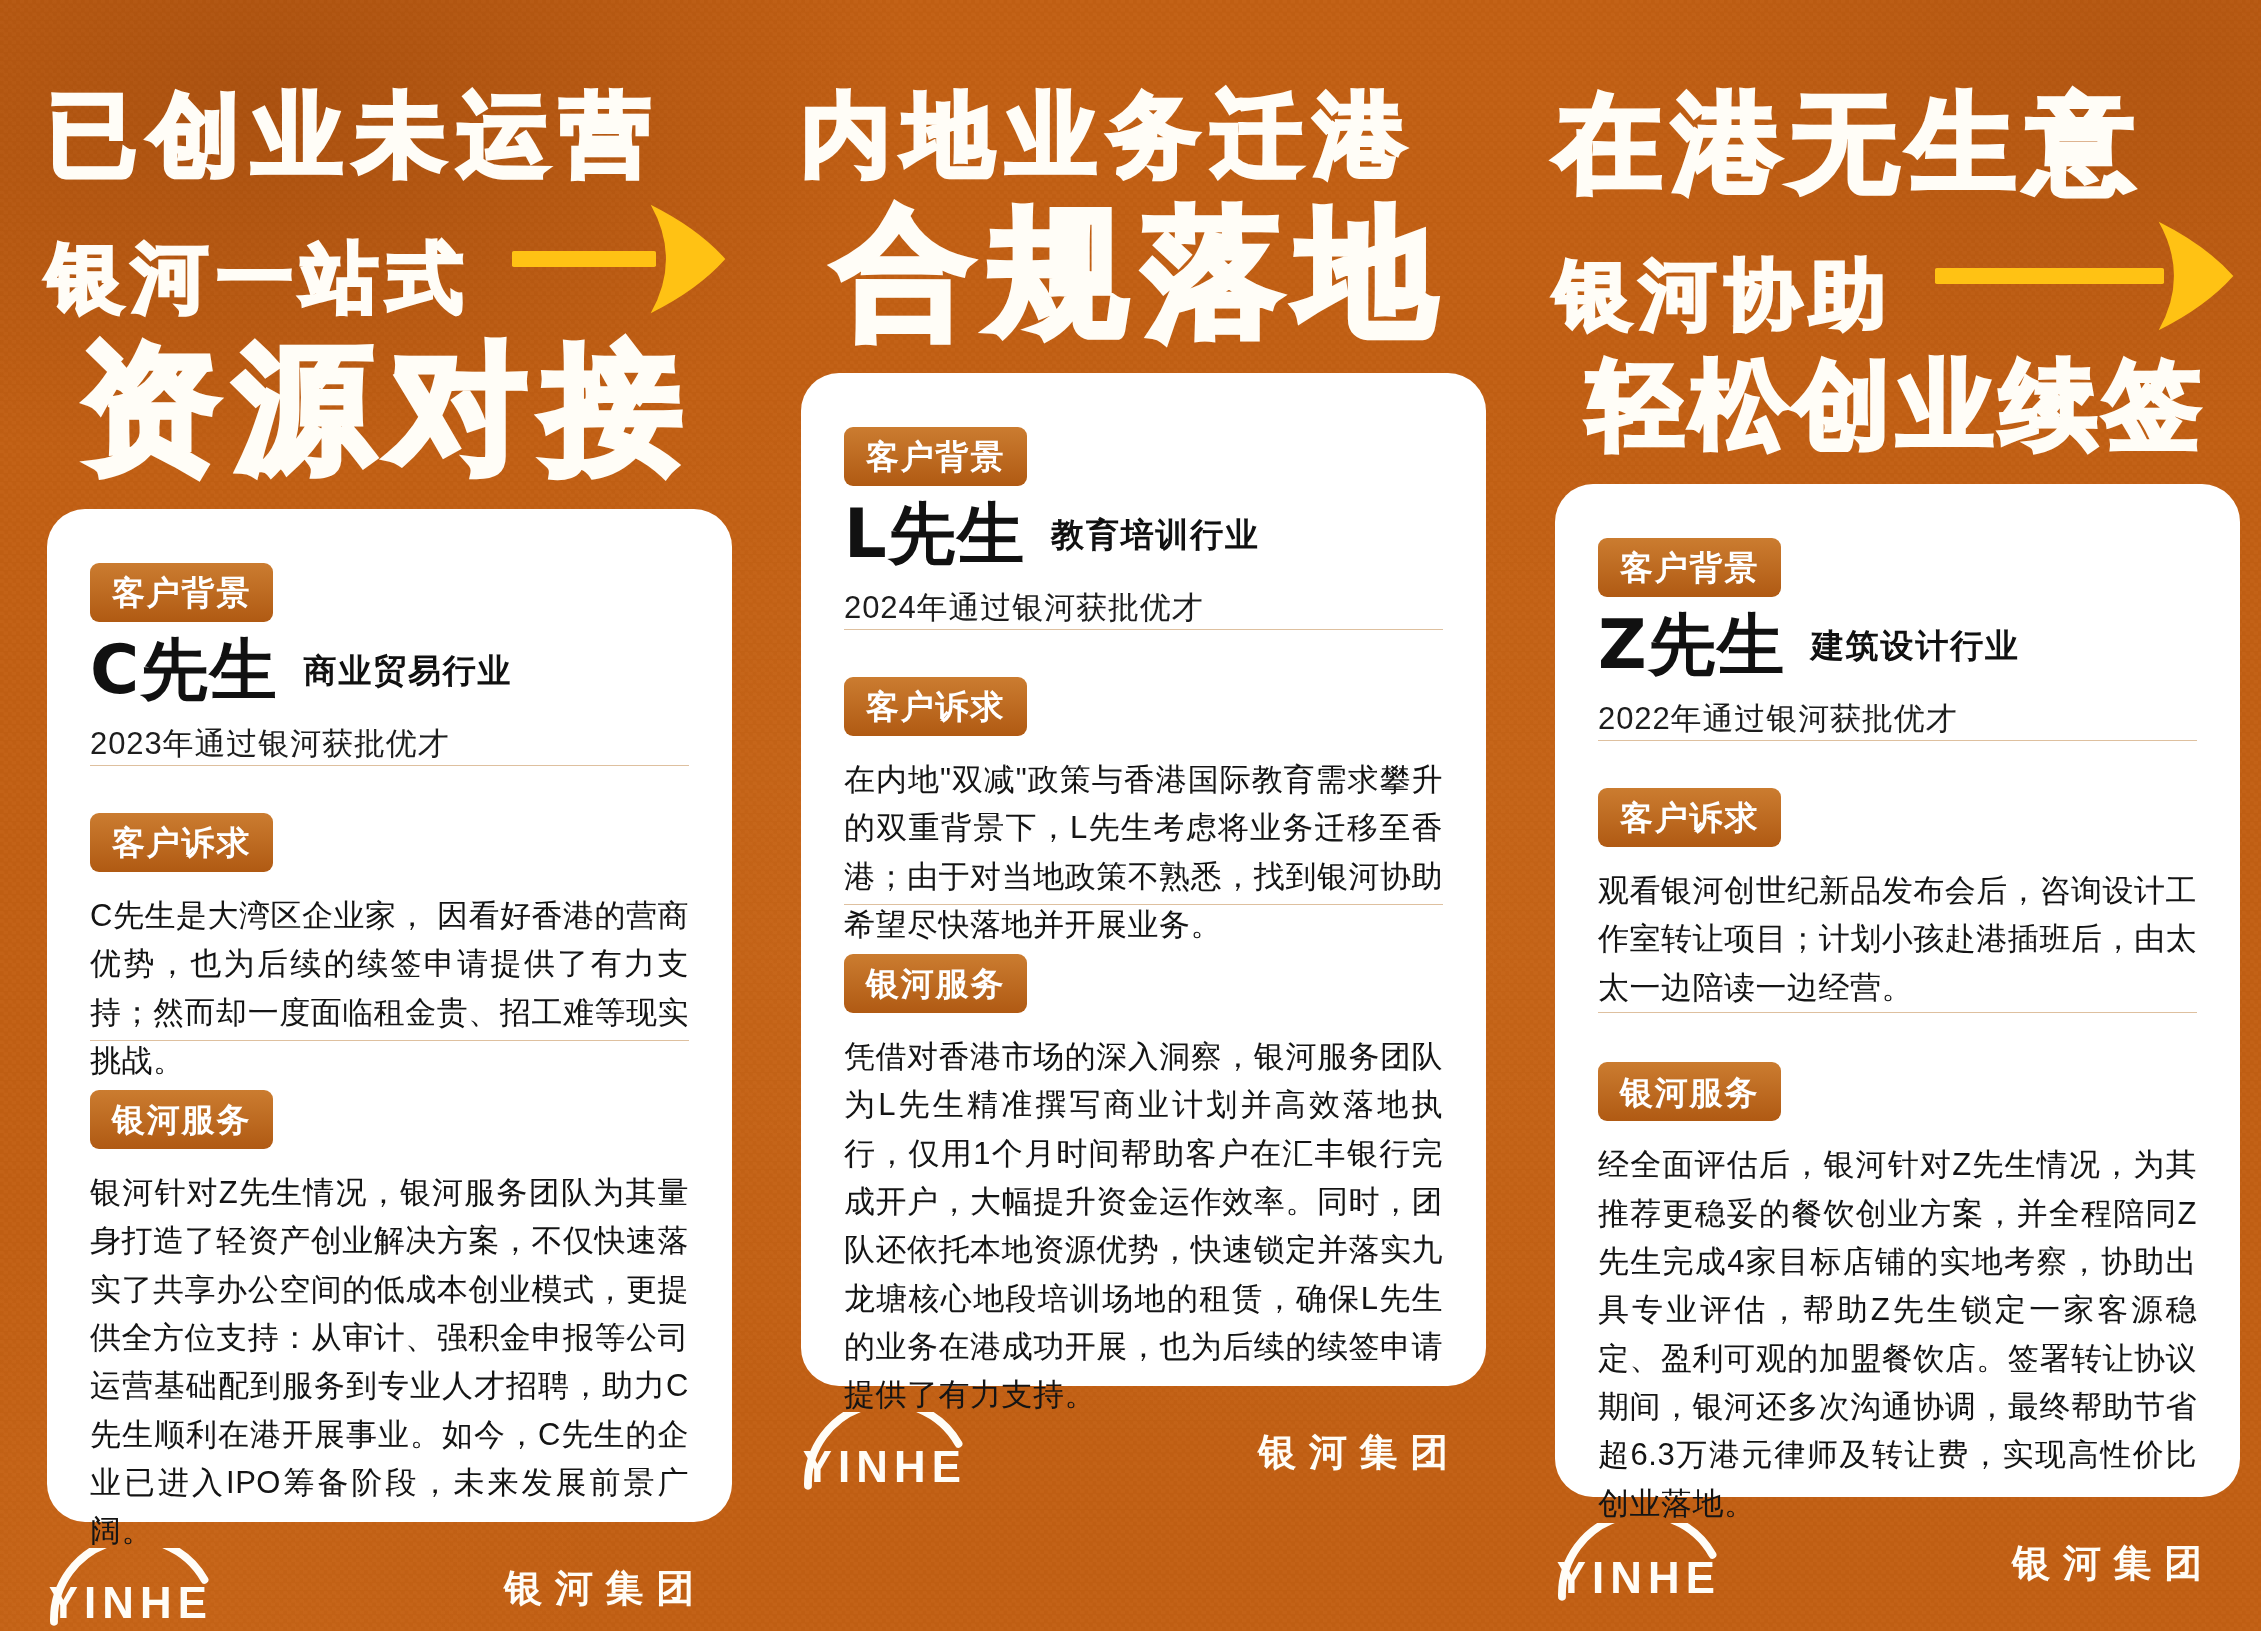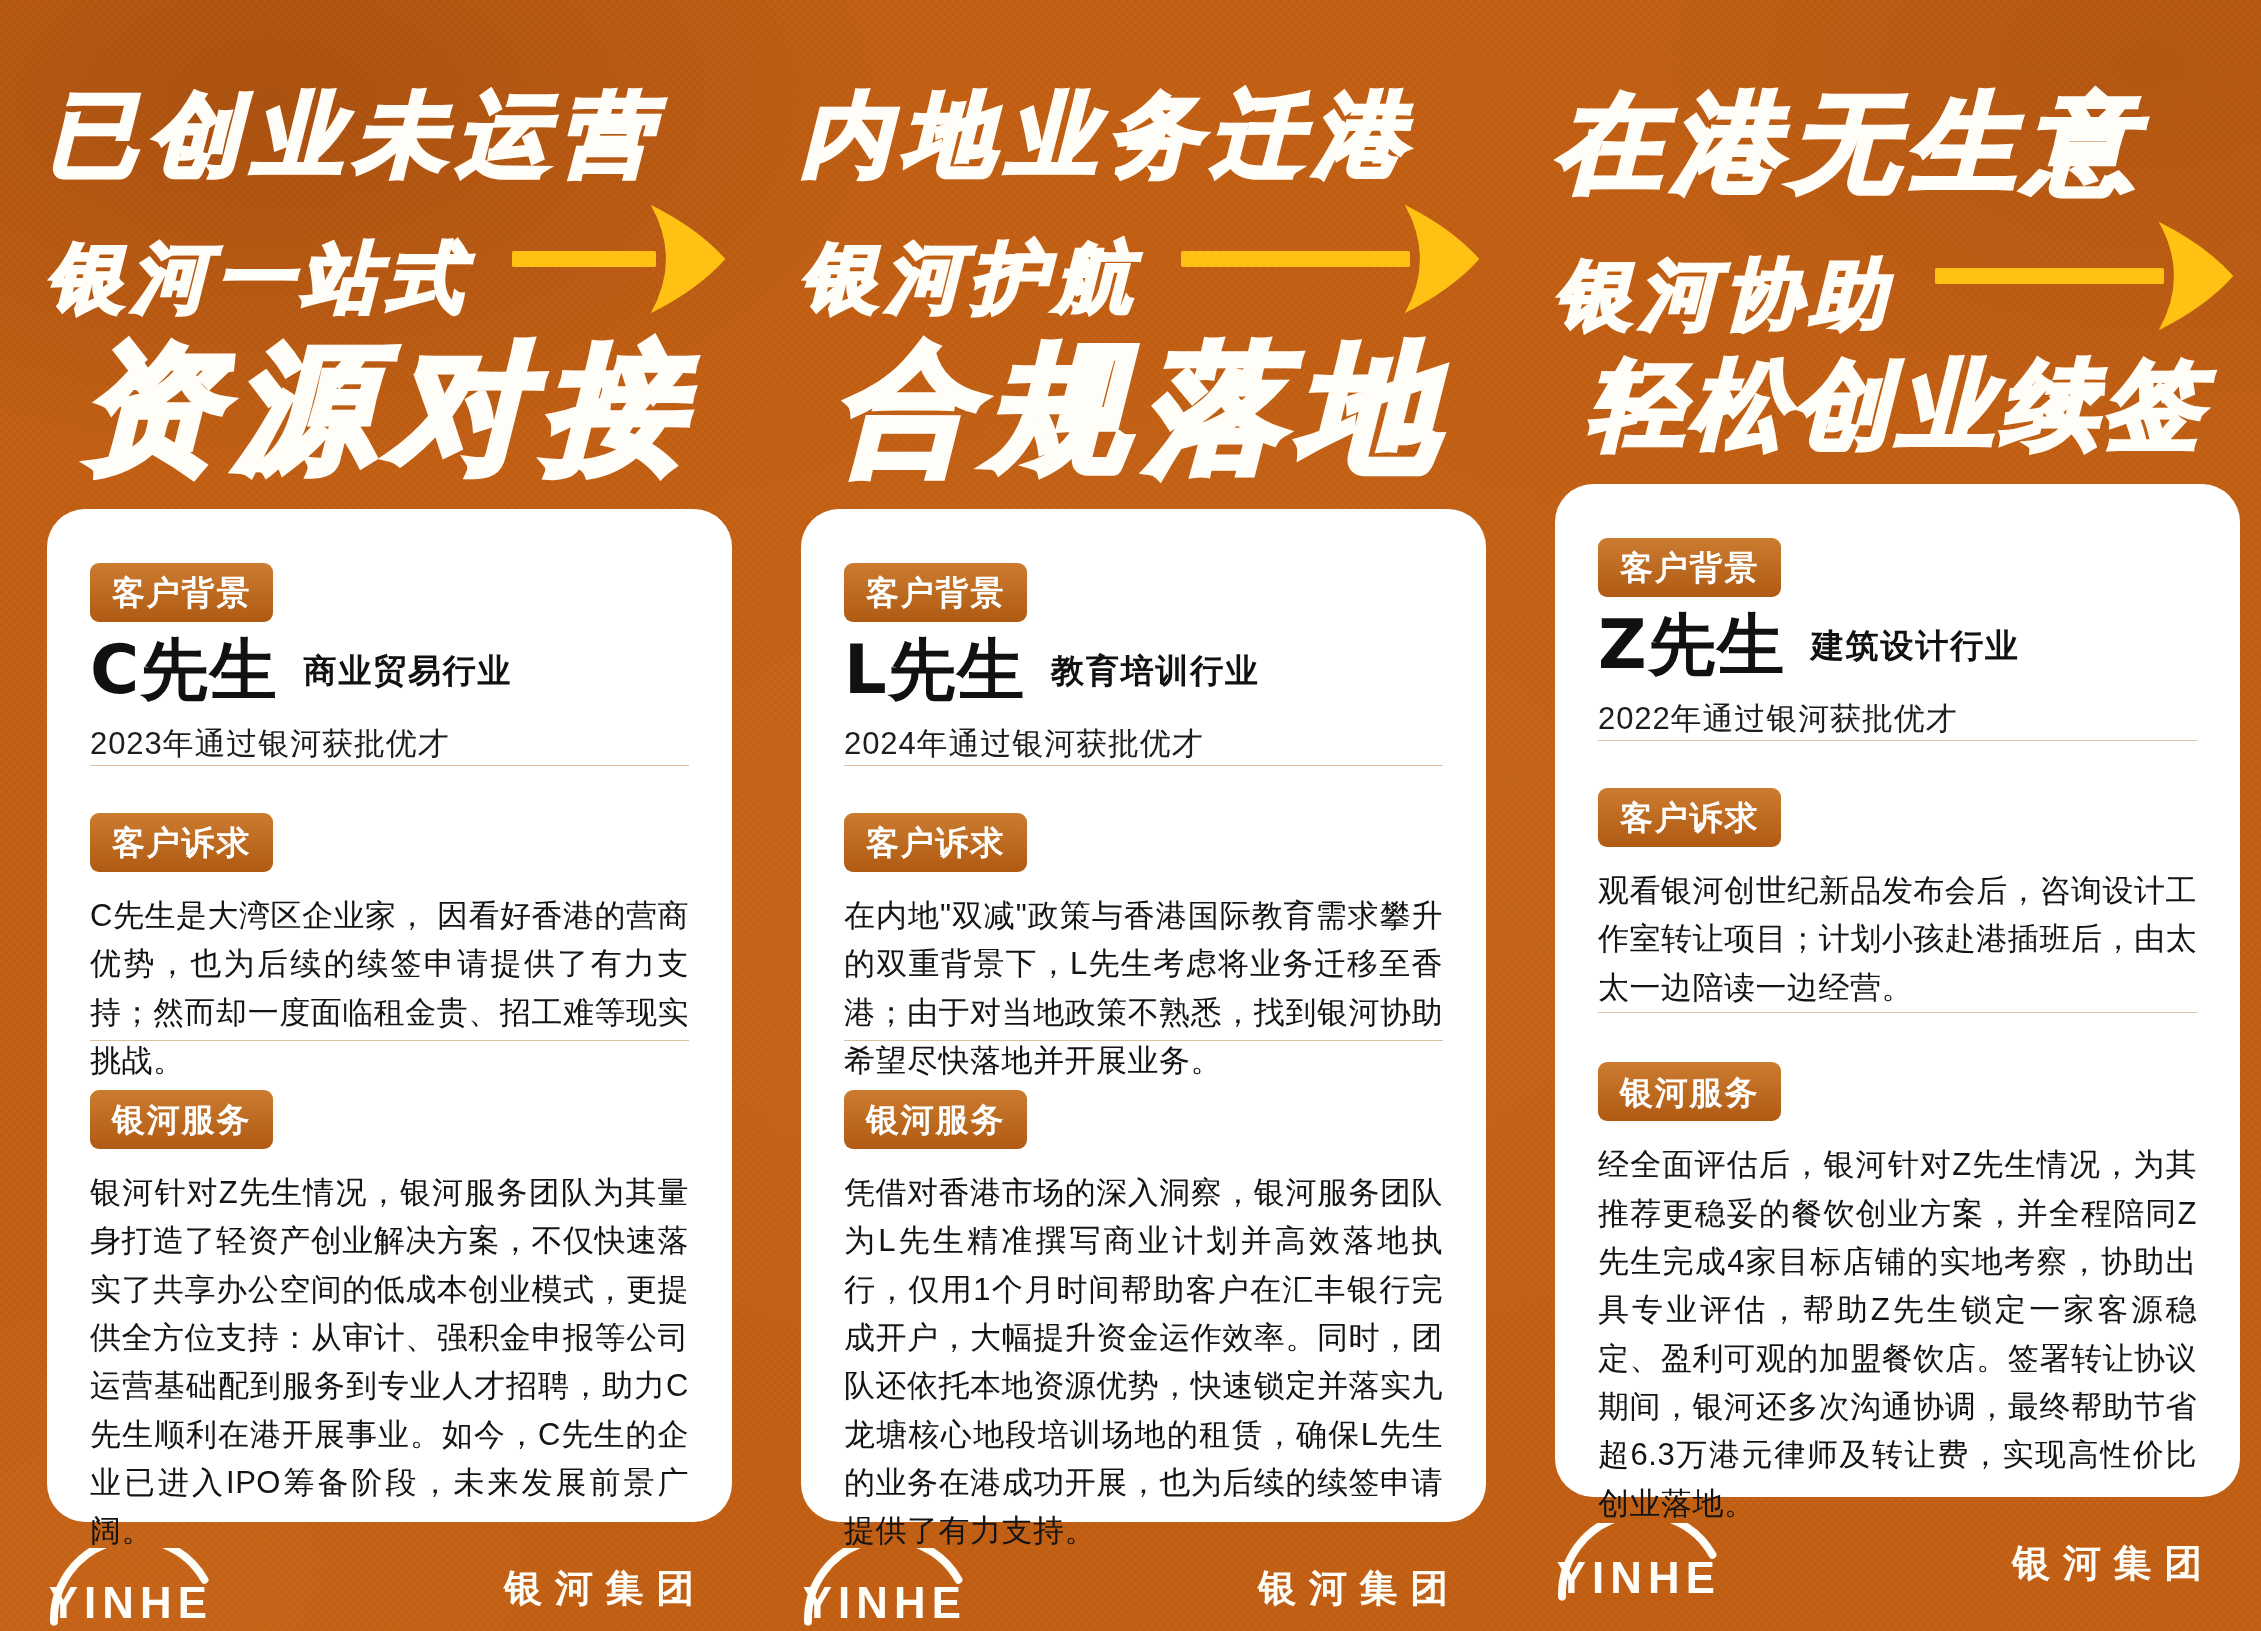--- a/index.html
+++ b/index.html
@@ -19,21 +19,21 @@
     font-family:"Liberation Sans", sans-serif;
   }
   .panel{
     position:relative;
     flex:1 1 0;
     display:flex;flex-direction:column;
     box-sizing:border-box;
     padding:90px 22px 0 47px;
   }
   
-  .headline{color:#fffdf7;font-style:italic;}
+  .headline{color:#fffdf7;}
   .h1{
     font-family:"DejaVu Sans", sans-serif;
     font-size:90px;font-weight:900;line-height:1.0;
     letter-spacing:12.7px;white-space:nowrap;
     -webkit-text-stroke:4.5px #fffdf7;
   }
   .panel.p3 .h1{font-size:107px;letter-spacing:11px;}
   .h2row{display:flex;align-items:flex-end;margin-top:27px;height:109px;}
   .h2{
     font-family:"DejaVu Sans", sans-serif;
@@ -153,29 +153,20 @@
           <text x="2" y="80" fill="#fffdf7" font-size="50" font-weight="900" letter-spacing="7" font-family="Liberation Sans, sans-serif">YINHE</text>
         </svg>
       </div>
       <div class="company">银河集团</div>
     </footer>
   </section>
 
   <section class="panel p2">
     <div class="headline">
       <div class="h1">内地业务迁港</div>
-      <div class="h2row">
-        <span class="h2">银河护航</span>
-        <span class="arrow">
-          <span class="shaft"></span>
-          <svg viewBox="0 0 92 132">
-              <path d="M2,2 Q58,30 90,66 Q58,102 2,130 Q38,66 2,2 Z" fill="#ffc214"></path>
-            </svg>
-        </span>
-      </div>
       <div class="h3">合规落地</div>
     </div>
     <div class="card">
       <div class="sec secA">
         <span class="badge">客户背景</span>
         <div class="namerow">
           <span class="name">L先生</span>
           <span class="industry">教育培训行业</span>
         </div>
         <div class="approval">2024年通过银河获批优才</div>

